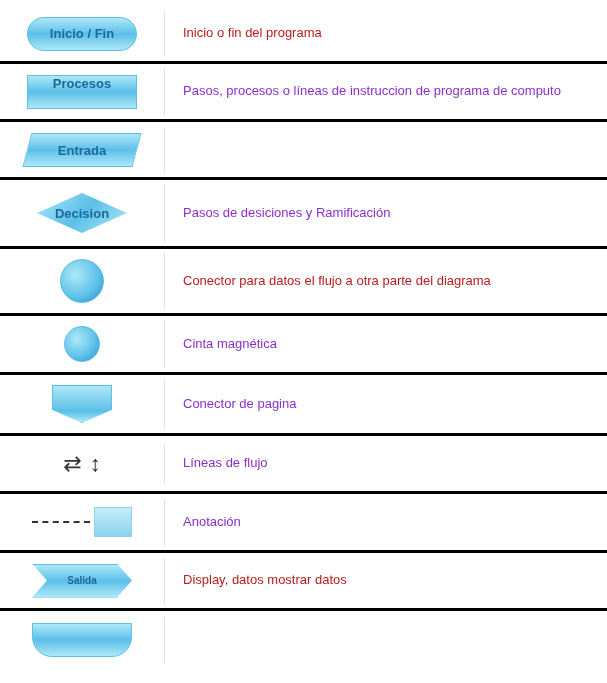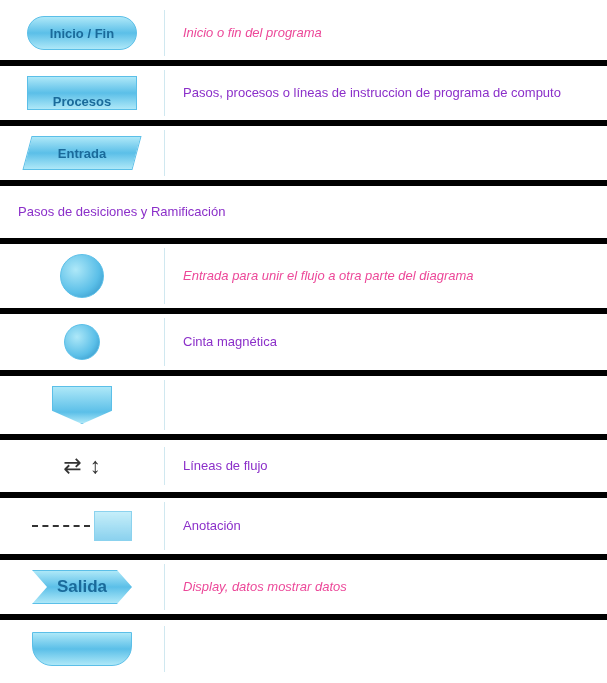--- a/index.html
+++ b/index.html
@@ -11,43 +11,42 @@
       min-height: 683px;
     }
     .container {
       display: flex;
       flex-direction: column;
       padding: 6px 0;
     }
     .row {
       display: flex;
       align-items: center;
-      border-bottom: 6px solid #000000;
+      border-bottom: 3px solid #000000;
       min-height: 58px;
       padding: 4px 0;
     }
     .shape-cell {
       width: 165px;
       min-width: 165px;
       display: flex;
       align-items: center;
       justify-content: center;
       border-right: 1px solid #d0e8f0;
       padding: 6px 8px;
       height: 100%;
     }
     .desc-cell {
       flex: 1;
       padding: 6px 18px;
       color: #8b2fc9;
       line-height: 1.4;
     }
     .desc-cell.black {
-      color: #ec4899;
-      font-style: italic;
+      color: #b91c1c;
     }
 
     
     
     .shape-inicio {
       background: linear-gradient(180deg, #aee8f8 0%, #5bbfe8 50%, #aee8f8 100%);
       border: 1.5px solid #5bbfe8;
       border-radius: 22px;
       width: 110px;
       height: 34px;
@@ -58,21 +57,21 @@
       font-size: 13px;
       font-weight: bold;
     }
     
     .shape-proceso {
       background: linear-gradient(180deg, #aee8f8 0%, #5bbfe8 50%, #aee8f8 100%);
       border: 1.5px solid #5bbfe8;
       width: 110px;
       height: 34px;
       display: flex;
-      align-items: flex-end;
+      align-items: flex-start;
       justify-content: center;
       color: #1a6a9a;
       font-size: 13px;
       font-weight: bold;
     }
     
     .shape-entrada {
       background: linear-gradient(180deg, #aee8f8 0%, #5bbfe8 50%, #aee8f8 100%);
       border: 1.5px solid #5bbfe8;
       width: 110px;
@@ -198,21 +197,21 @@
     
     .shape-salida {
       background: linear-gradient(180deg, #aee8f8 0%, #5bbfe8 50%, #aee8f8 100%);
       border: 1.5px solid #5bbfe8;
       width: 100px;
       height: 34px;
       display: flex;
       align-items: center;
       justify-content: center;
       color: #1a6a9a;
-      font-size: 17px;
+      font-size: 10px;
       font-weight: bold;
       clip-path: polygon(0% 0%, 85% 0%, 100% 50%, 85% 100%, 0% 100%, 15% 50%);
     }
     
     .shape-display {
       background: linear-gradient(180deg, #aee8f8 0%, #5bbfe8 50%, #aee8f8 100%);
       border: 1.5px solid #5bbfe8;
       width: 100px;
       height: 34px;
       display: flex;
@@ -255,47 +254,57 @@
 
   <div class="row">
     <div class="shape-cell">
       <div class="shape-entrada">
         <span>Entrada</span>
       </div>
     </div>
   </div>
 
   <div class="row">
+    <div class="shape-cell">
+      <div class="shape-decision-wrapper">
+        <div class="shape-decision">
+          <span style="color:#1a6a9a;font-weight:bold;font-size:13px;">Decision</span>
+        </div>
+      </div>
+    </div>
     <div class="desc-cell purple">
       <span>Pasos de desiciones y Ramificación</span>
     </div>
   </div>
 
   <div class="row">
     <div class="shape-cell">
       <div class="shape-connector-large"></div>
     </div>
     <div class="desc-cell black">
-      <span>Entrada para unir el flujo a otra parte del diagrama</span>
+      <span>Conector para datos el flujo a otra parte del diagrama</span>
     </div>
   </div>
 
   <div class="row">
     <div class="shape-cell">
       <div class="shape-connector-small"></div>
     </div>
     <div class="desc-cell purple">
       <span>Cinta magnética</span>
     </div>
   </div>
 
 
   <div class="row">
     <div class="shape-cell">
       <div class="shape-conector-pagina"></div>
+    </div>
+    <div class="desc-cell purple">
+      <span>Conector de pagina</span>
     </div>
   </div>
 
   <div class="row">
     <div class="shape-cell">
       <div class="shape-flujo">
         <span style="font-size:22px; color:#333;">⇄</span>
         <span style="font-size:22px; color:#333;">↕</span>
       </div>
     </div>

